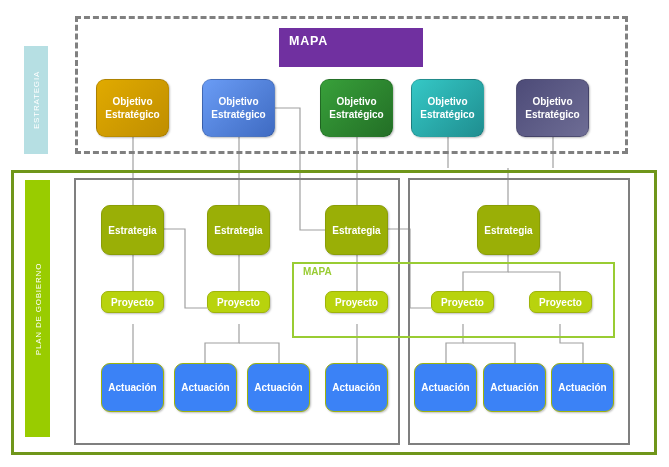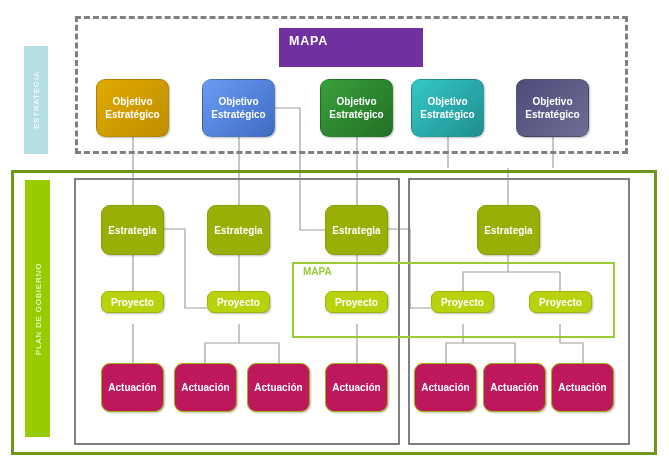--- a/index.html
+++ b/index.html
@@ -24,21 +24,21 @@
   .grp-right { left:408px; top:178px; width:222px; height:267px; border:2px solid #7f7f7f; }
   .plan-box { left:292px; top:262px; width:323px; height:76px; border:2px solid #99cc33; }
   .plan-label { left:303px; top:266px; color:#99cc33; font-weight:bold; font-size:10px; }
 
   .node { position:absolute; box-sizing:border-box; display:flex; align-items:center;
           justify-content:center; text-align:center; color:#fff; font-weight:bold;
           border-radius:9px; box-shadow:1px 1px 2px rgba(0,0,0,0.25); }
   .obj { width:73px; height:58px; font-size:10px; line-height:13px; border:1px solid rgba(0,0,0,0.15); }
   .estr { width:63px; height:50px; font-size:10px; background:#9aaf06; border:1px solid #8a9e06; }
   .proy { width:63px; height:22px; font-size:10px; background:#b8d30d; border:1px solid #9fb40a; border-radius:7px; }
-  .act  { width:63px; height:49px; font-size:10px; background:#be185d; border:1px solid #9fb40a; }
+  .act  { width:63px; height:49px; font-size:10px; background:#3b82f6; border:1px solid #9fb40a; }
 </style>
 </head>
 <body>
 
 <svg id="lines" xmlns="http://www.w3.org/2000/svg">
   <g fill="none" stroke="#a0a0a0" stroke-width="1.2">
     <path d="M133 137 V205"></path>
     <path d="M239 137 V205"></path>
     <path d="M275 108 H300 V230 H325"></path>
     <path d="M357 137 V205"></path>

